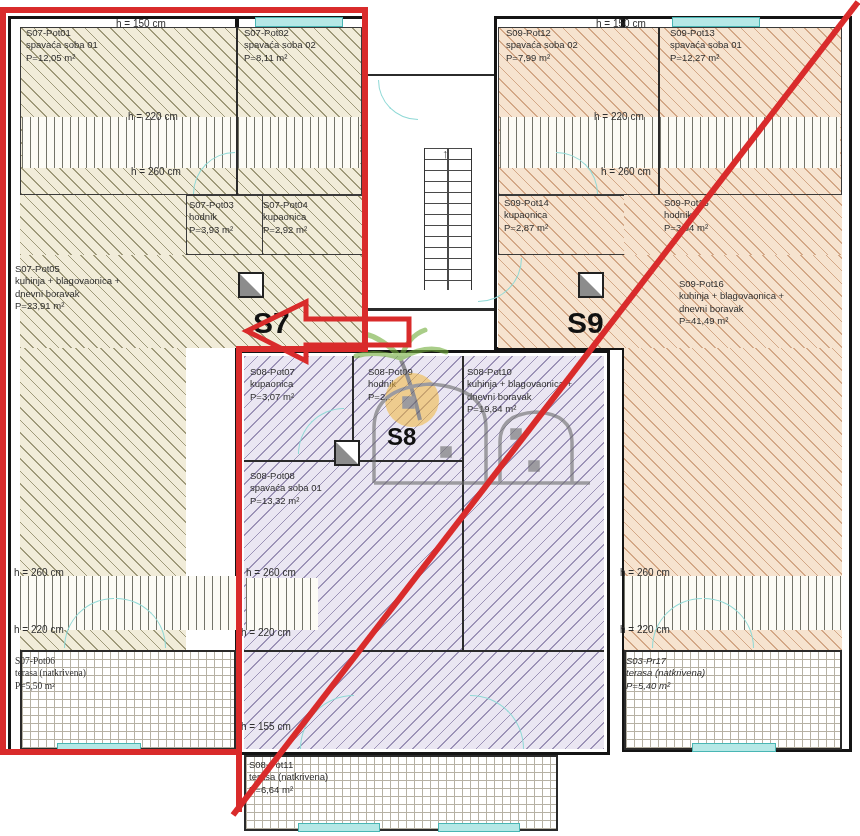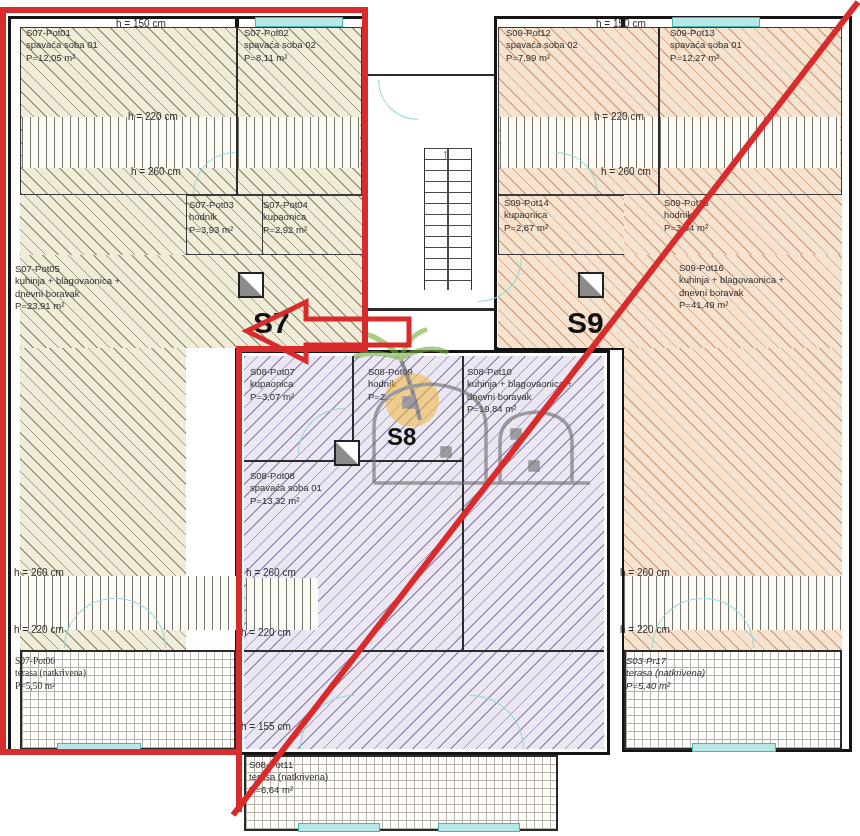--- a/index.html
+++ b/index.html
@@ -160,21 +160,21 @@
   <div class="lbl" style="left:504px;top:197px;">
     <div>S09-Pot14</div>
     <div>kupaonica</div>
     <div>P=2,87 m²</div>
   </div>
   <div class="lbl" style="left:664px;top:197px;">
     <div>S09-Pot15</div>
     <div>hodnik</div>
     <div>P=3,94 m²</div>
   </div>
-  <div class="lbl" style="left:679px;top:262px;">
+  <div class="lbl" style="left:679px;top:278px;">
     <div>S09-Pot16</div>
     <div>kuhinja + blagovaonica +</div>
     <div>dnevni boravak</div>
     <div>P=41,49 m²</div>
   </div>
   <span class="hlb" style="left:620px;top:567px;">h = 260 cm</span>
   <span class="hlb" style="left:620px;top:624px;">h = 220 cm</span>
   <div class="lbl" style="left:626px;top:655px;font-style:italic;">
     <div>S03-Pr17</div>
     <div>terasa (natkrivena)</div>

